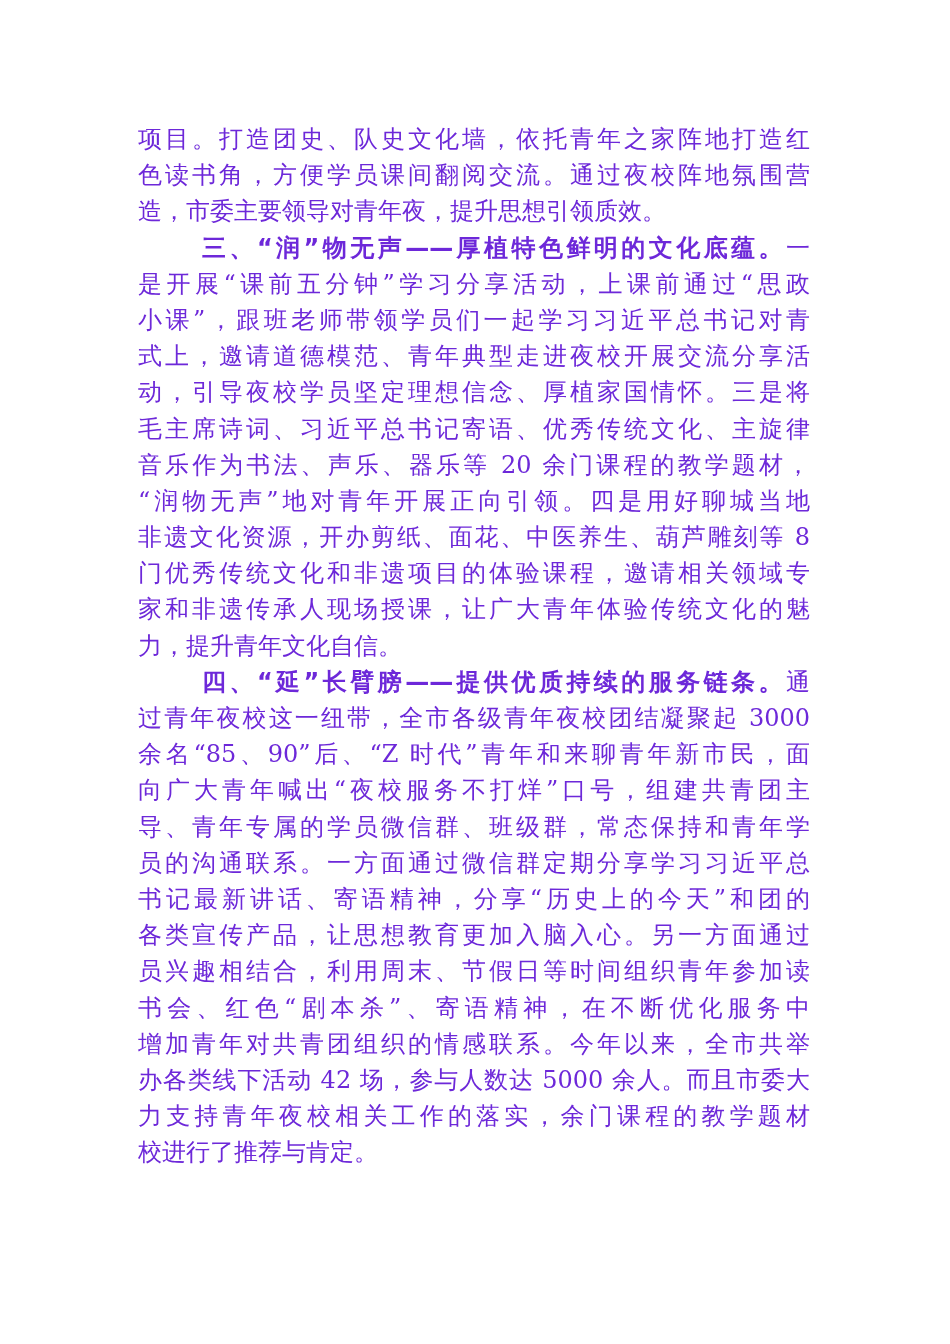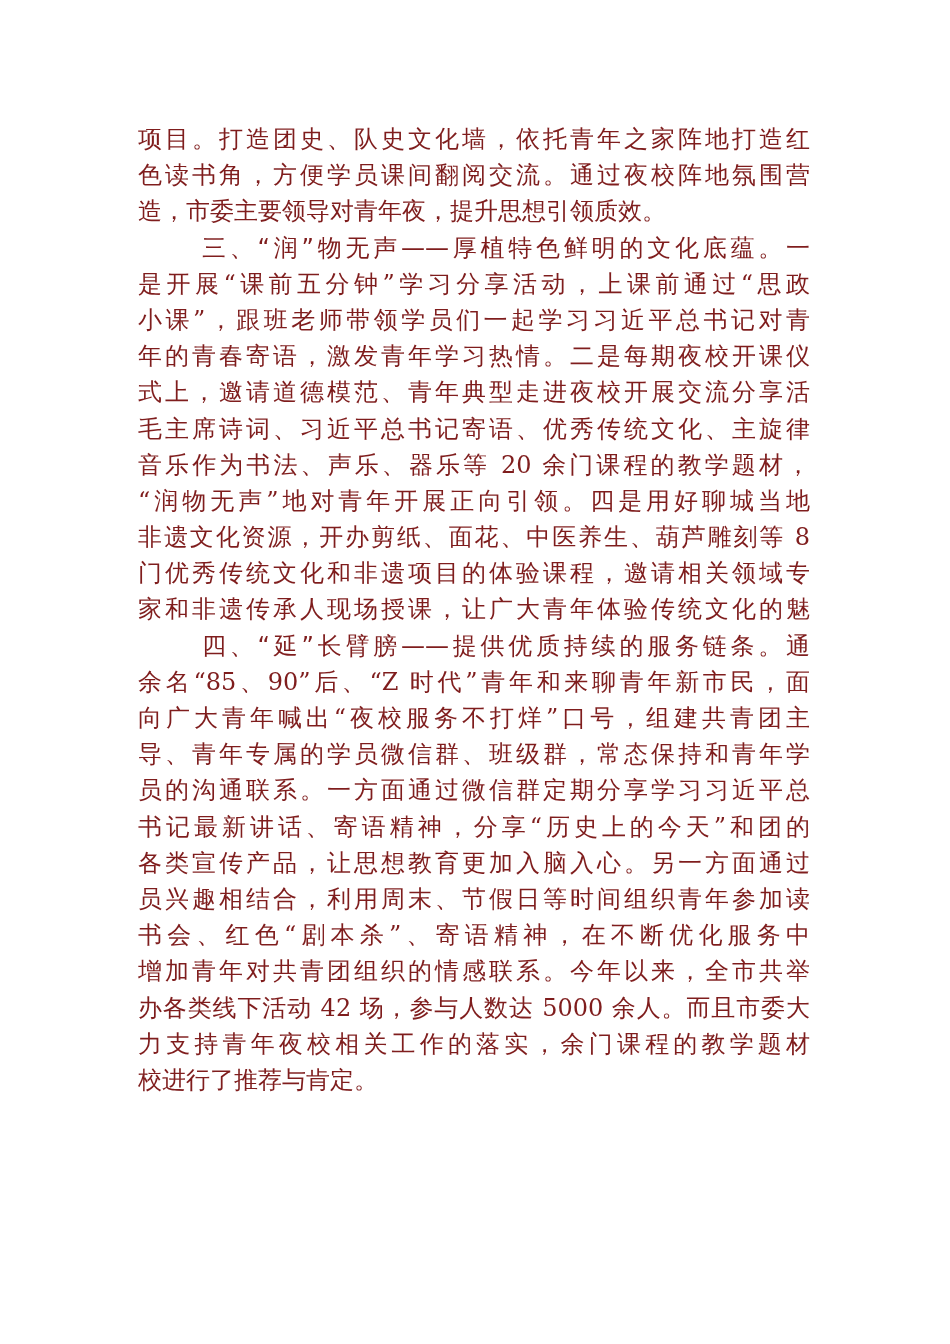--- a/index.html
+++ b/index.html
@@ -25,60 +25,62 @@
       position: absolute;
       left: 138px;
       top: 121px;
       width: 672px;
     }
     .line {
       height: 36.2px;
       line-height: 36.2px;
       font-family: "DejaVu Serif", "Liberation Serif", serif;
       font-size: 24px;
-      color: #7f1d1d;
+      color: #6d28d9;
       white-space: nowrap;
       text-align: justify;
       text-align-last: justify;
       overflow: visible;
     }
     .line.last {
       text-align-last: left;
     }
     .line.indent {
       padding-left: 64px;
     }
     .heading {
       font-family: "DejaVu Sans", "Liberation Sans", sans-serif;
-      font-weight: normal;
+      font-weight: bold;
     }
   </style>
 </head>
 <body>
 
 <div class="page">
   <div class="text-block">
 
     <div class="line">项目。打造团史、队史文化墙，依托青年之家阵地打造红</div>
     <div class="line">色读书角，方便学员课间翻阅交流。通过夜校阵地氛围营</div>
     <div class="line last">造，市委主要领导对青年夜，提升思想引领质效。</div>
 
     <div class="line indent"><span class="heading">三、“润”物无声——厚植特色鲜明的文化底蕴。</span><span>一</span></div>
     <div class="line">是开展“课前五分钟”学习分享活动，上课前通过“思政</div>
     <div class="line">小课”，跟班老师带领学员们一起学习习近平总书记对青</div>
-    <div class="line">年的青春寄语，激发青年学习热情。二是每期夜校开课仪</div>
     <div class="line">式上，邀请道德模范、青年典型走进夜校开展交流分享活</div>
+    <div class="line">动，引导夜校学员坚定理想信念、厚植家国情怀。三是将</div>
     <div class="line">毛主席诗词、习近平总书记寄语、优秀传统文化、主旋律</div>
     <div class="line">音乐作为书法、声乐、器乐等 20 余门课程的教学题材，</div>
     <div class="line">“润物无声”地对青年开展正向引领。四是用好聊城当地</div>
     <div class="line">非遗文化资源，开办剪纸、面花、中医养生、葫芦雕刻等 8</div>
     <div class="line">门优秀传统文化和非遗项目的体验课程，邀请相关领域专</div>
     <div class="line">家和非遗传承人现场授课，让广大青年体验传统文化的魅</div>
+    <div class="line last">力，提升青年文化自信。</div>
 
     <div class="line indent"><span class="heading">四、“延”长臂膀——提供优质持续的服务链条。</span><span>通</span></div>
+    <div class="line">过青年夜校这一纽带，全市各级青年夜校团结凝聚起 3000</div>
     <div class="line">余名“85、90”后、“Z 时代”青年和来聊青年新市民，面</div>
     <div class="line">向广大青年喊出“夜校服务不打烊”口号，组建共青团主</div>
     <div class="line">导、青年专属的学员微信群、班级群，常态保持和青年学</div>
     <div class="line">员的沟通联系。一方面通过微信群定期分享学习习近平总</div>
     <div class="line">书记最新讲话、寄语精神，分享“历史上的今天”和团的</div>
     <div class="line">各类宣传产品，让思想教育更加入脑入心。另一方面通过</div>
     <div class="line">员兴趣相结合，利用周末、节假日等时间组织青年参加读</div>
     <div class="line">书会、红色“剧本杀”、寄语精神，在不断优化服务中</div>
     <div class="line">增加青年对共青团组织的情感联系。今年以来，全市共举</div>
     <div class="line">办各类线下活动 42 场，参与人数达 5000 余人。而且市委大</div>

